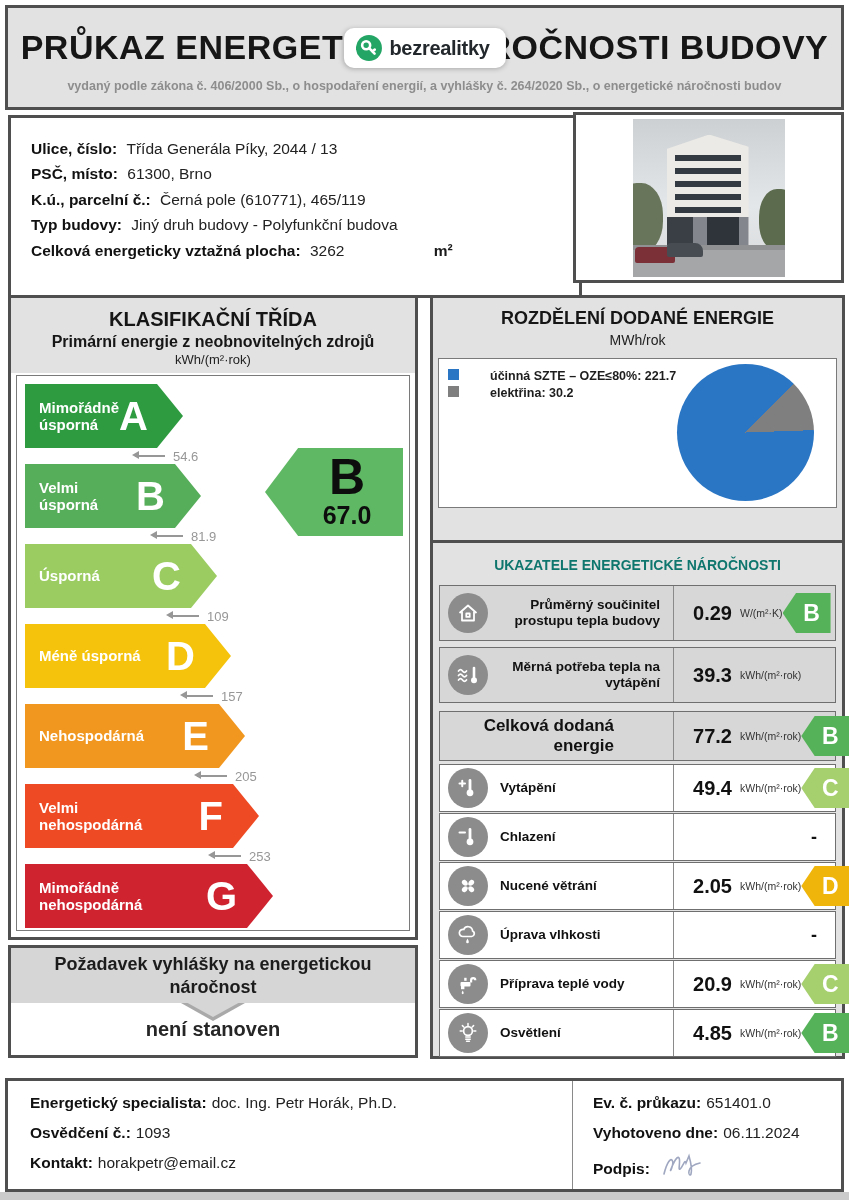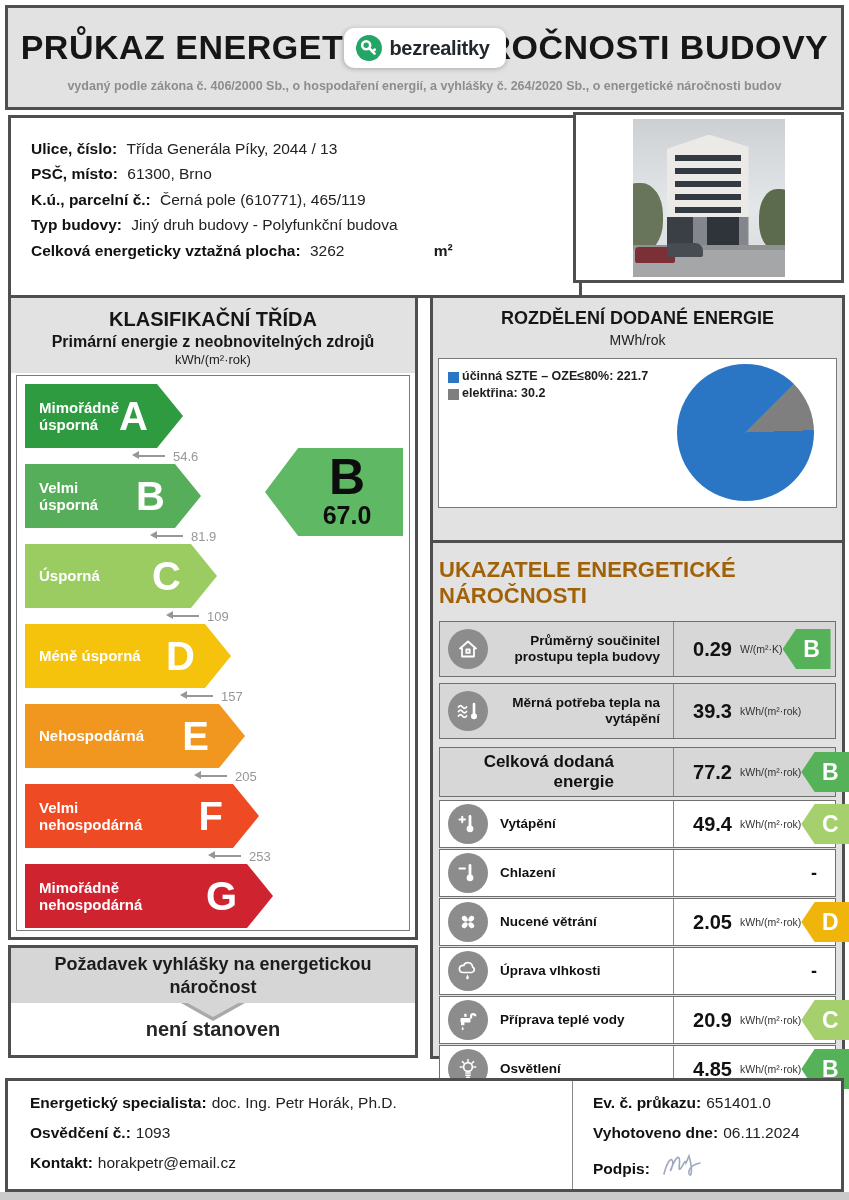--- a/index.html
+++ b/index.html
@@ -79,27 +79,27 @@
   .req-head::before{content:"";position:absolute;left:50%;top:100%;transform:translateX(-50%);
                     border-left:32px solid transparent;border-right:32px solid transparent;border-top:18px solid #a9a9a9;}
   .req-head::after{content:"";position:absolute;left:50%;top:calc(100% - 2px);transform:translateX(-50%);
                    border-left:29px solid transparent;border-right:29px solid transparent;border-top:16px solid #d6d6d6;}
   .req-body{height:52px;display:flex;align-items:center;justify-content:center;font-size:20px;font-weight:bold;color:#262626;}
 
   
   .pie-panel{left:430px;top:295px;width:415px;height:272px;background:#e2e2e2;}
   .pie-box{position:relative;margin:4px 5px 5px 5px;height:150px;border:1.5px solid #7a7a7a;background:#fff;box-sizing:border-box;}
   .legend{position:absolute;left:9px;top:10px;}
-  .legend-item{display:flex;align-items:flex-end;margin-bottom:3px;font-size:12.5px;font-weight:bold;color:#1d1d1d;}
+  .legend-item{display:flex;align-items:flex-start;margin-bottom:3px;font-size:12.5px;font-weight:bold;color:#1d1d1d;gap:28px;}
   .legend-swatch{width:11px;height:11px;margin-right:3px;flex:0 0 auto;}
   .pie{position:absolute;right:22px;top:5px;width:137px;height:137px;border-radius:50%;background:#2b76c4;}
 
   
   .ind-panel{left:430px;top:540px;width:415px;height:519px;background:#e2e2e2;padding:4px 6px;box-sizing:border-box;}
-  .ind-title{font-size:22px;font-weight:bold;color:#a16207;padding:10px 0 12px 0;}
+  .ind-title{text-align:center;font-size:14px;font-weight:bold;color:#0f766e;padding:10px 0 12px 0;}
   .ind-row{position:relative;display:flex;align-items:center;border:1.5px solid #6f6f6f;background:#fff;height:48px;box-sizing:border-box;text-align:right;}
   .ind-row.gray{background:#d7d7d7;}
   .ind-row.tall{height:56px;}
   .ind-row.sp{margin-bottom:6px;}
   .ind-row.sp2{margin-bottom:8px;}
   .ind-left{display:flex;align-items:center;width:234px;flex:0 0 auto;align-self:stretch;border-right:1.5px solid #8a8a8a;padding-left:8px;box-sizing:border-box;}
   .icon-circle{width:40px;height:40px;border-radius:50%;background:#8c8c8c;display:flex;align-items:center;justify-content:center;flex:0 0 auto;}
   .ind-label{font-size:13.5px;font-weight:bold;color:#111;line-height:1.2;margin-left:12px;max-width:160px;}
   .ind-label.big{font-size:17px;margin-left:6px;}
   .ind-right{display:flex;align-items:center;flex:1;padding-left:12px;}

